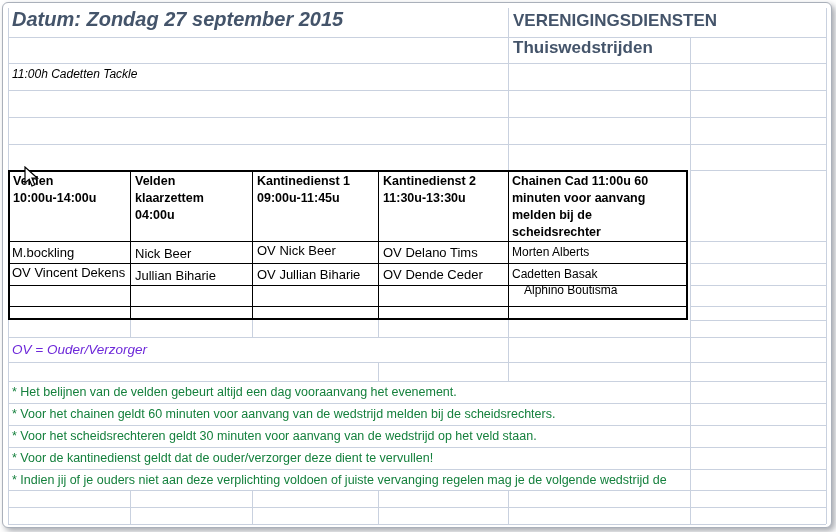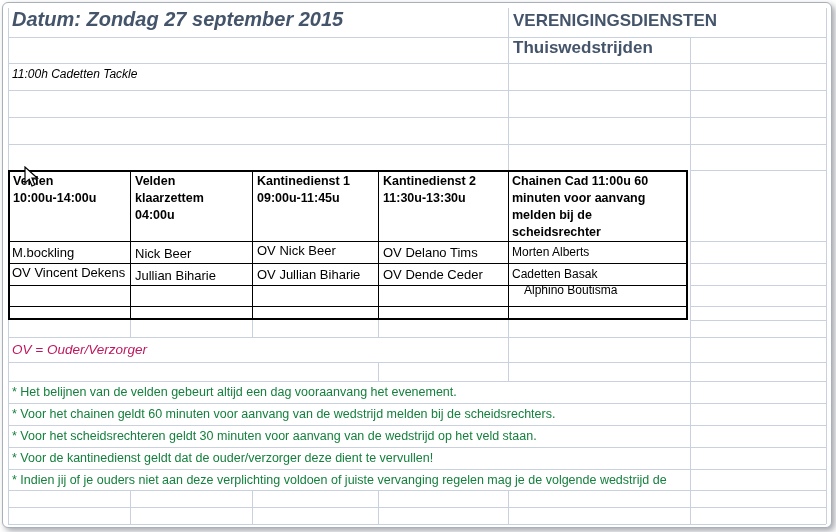--- a/index.html
+++ b/index.html
@@ -27,21 +27,21 @@
     position:absolute;top:173px;font-size:12.5px;font-weight:bold;
     line-height:17px;white-space:pre-line;color:#000;
   }
   .dcell{
     position:absolute;height:22px;display:flex;align-items:center;
     font-size:13px;color:#000;overflow:hidden;
   }
   .dcell.small{font-size:12px;}
   .legend{
     position:absolute;left:12px;top:337px;height:25px;display:flex;align-items:center;
-    font-size:13.5px;font-style:italic;color:#be185d;
+    font-size:13.5px;font-style:italic;color:#6d28d9;
   }
   .note{
     position:absolute;left:12px;width:674px;height:22px;display:flex;align-items:center;
     font-size:12.5px;color:#15803d;white-space:nowrap;overflow:hidden;
   }
   .cursor{position:absolute;left:24px;top:166px;width:15px;height:22px;z-index:9;}
 </style>
 </head>
 <body>
 

